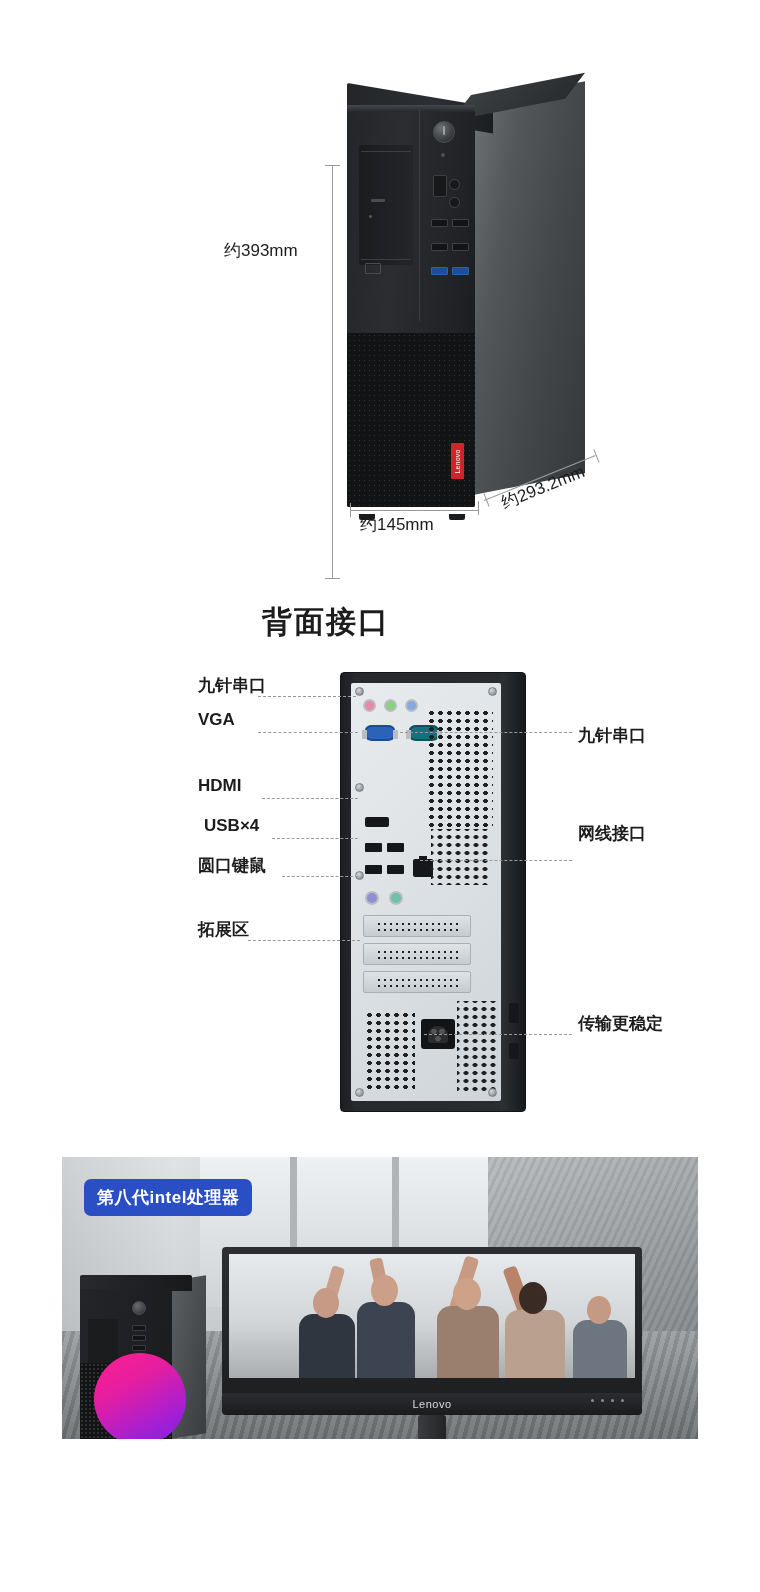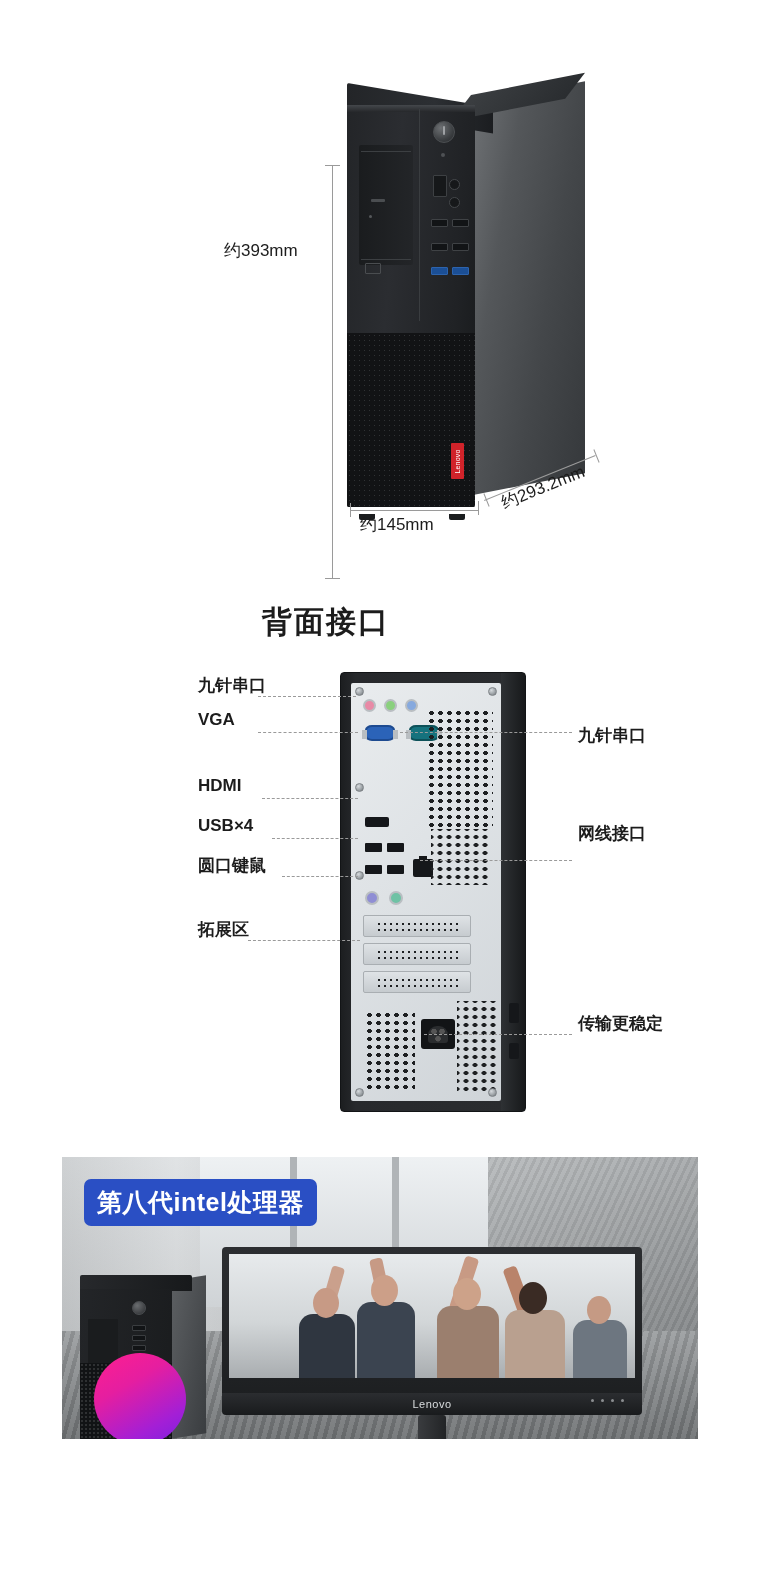--- a/index.html
+++ b/index.html
@@ -274,21 +274,21 @@
   .ls-monitor .m-neck { position:absolute; left:196px; top:168px; width:28px; height:48px; background:linear-gradient(90deg,#3a3c3f,#222426); border-radius:3px;}
 
   
   .p-person { position:absolute; bottom:0; border-radius: 14px 14px 0 0; }
   .p-head { position:absolute; border-radius:50%; }
   .p-arm { position:absolute; border-radius:4px; }
 
   
   .badge {
     position:absolute; background:#2a4fc4; color:#fff; border-radius:7px;
-    font-size:25px; font-weight:bold; padding:7px 13px; white-space:nowrap;
+    font-size:17px; font-weight:bold; padding:7px 13px; white-space:nowrap;
     letter-spacing:0.5px;
   }
   #badge-cpu { left:22px; top:22px; }
   #badge-serial { left:222px; top:22px; }
 </style>
 </head>
 <body>
 
 <div class="page">
 
@@ -405,21 +405,21 @@
 
     <div class="callout" style="left:198px; top:14px;">九针串口</div>
     <div class="leader" style="left:258px; top:36px; width:98px;"></div>
 
     <div class="callout" style="left:198px; top:50px;">VGA</div>
     <div class="leader" style="left:258px; top:72px; width:100px;"></div>
 
     <div class="callout" style="left:198px; top:116px;">HDMI</div>
     <div class="leader" style="left:262px; top:138px; width:96px;"></div>
 
-    <div class="callout" style="left:198px; top:156px;">USB×4</div>
+    <div class="callout" style="left:204px; top:156px;">USB×4</div>
     <div class="leader" style="left:272px; top:178px; width:86px;"></div>
 
     <div class="callout" style="left:198px; top:194px;">圆口键鼠</div>
     <div class="leader" style="left:282px; top:216px; width:76px;"></div>
 
     <div class="callout" style="left:198px; top:258px;">拓展区</div>
     <div class="leader" style="left:248px; top:280px; width:112px;"></div>
 
     <div class="callout" style="left:578px; top:64px;">九针串口</div>
     <div class="leader" style="left:400px; top:72px; width:172px;"></div>

